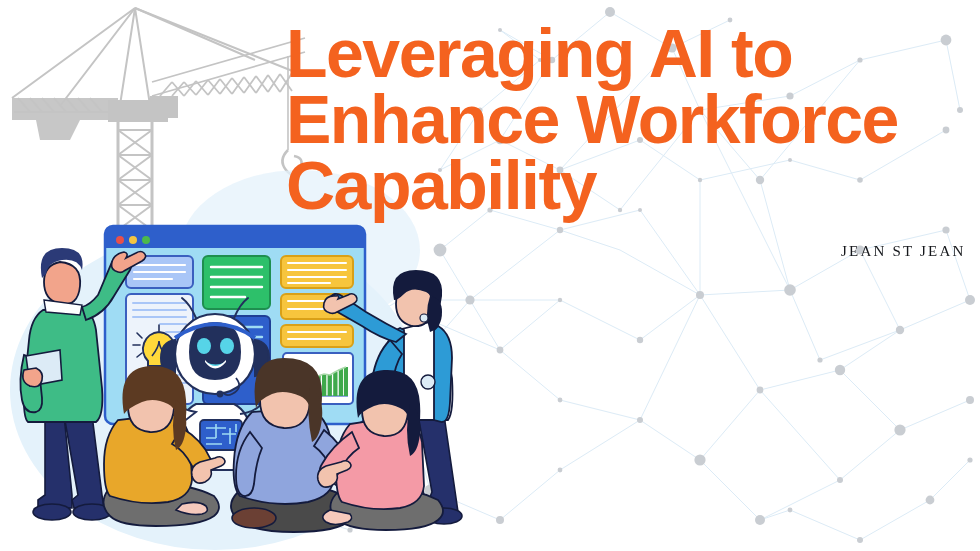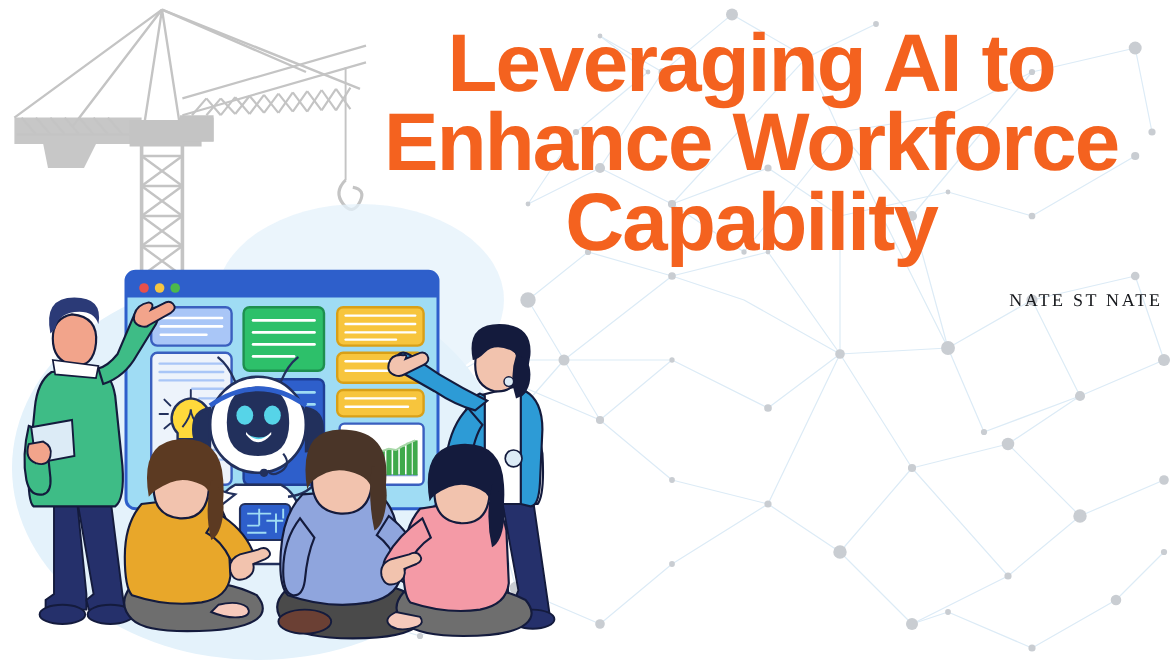--- a/index.html
+++ b/index.html
@@ -7,21 +7,21 @@
   #slide{position:relative;width:980px;height:551px;background:#ffffff;overflow:hidden;}
   #network-layer,#crane-layer,#illustration-layer{position:absolute;left:0;top:0;width:980px;height:551px;}
   #network-layer{z-index:1;}
   #crane-layer{z-index:2;}
   #illustration-layer{z-index:3;}
   #text-layer{position:absolute;left:0;top:0;width:980px;height:551px;z-index:6;pointer-events:none;}
   #title{
     position:absolute;left:286px;top:20px;width:680px;
     font-family:"Liberation Sans Narrow","Liberation Sans",sans-serif;
     font-weight:700;font-size:68px;line-height:66px;letter-spacing:-1.5px;
-    color:#F4621F;white-space:pre-line;text-align:center;
+    color:#F4621F;white-space:pre-line;
   }
   #byline{
     position:absolute;left:841px;top:243px;
     font-family:"Liberation Serif","DejaVu Serif",serif;
     font-size:15px;font-weight:400;letter-spacing:2.2px;color:#16181c;
     white-space:nowrap;
   }
 </style>
 </head>
 <body>
@@ -346,16 +346,16 @@
       <path d="M382 384 q-20 4 -20 26 q0 24 22 26 q22 1 24 -24 q2 -26 -26 -28 Z" fill="#F2C3AE" stroke="#141B3D" stroke-width="1.8"></path>
       <path d="M358 418 q-8 -46 26 -48 q34 -2 36 34 q2 30 -10 38 q4 -28 -10 -34 q-14 -7 -26 -2 q-14 6 -16 12 Z" fill="#141B3D"></path>
       <path d="M410 404 q12 8 10 30 q-2 18 -10 22 q-6 -26 0 -52 Z" fill="#141B3D"></path>
     </g>
   </svg>
 
   <div id="text-layer">
     <div id="title">Leveraging AI to
 Enhance Workforce
 Capability</div>
-    <div id="byline">NATE ST NATE</div>
+    <div id="byline">JEAN ST JEAN</div>
   </div>
 
 </div>
 
 </body></html>

